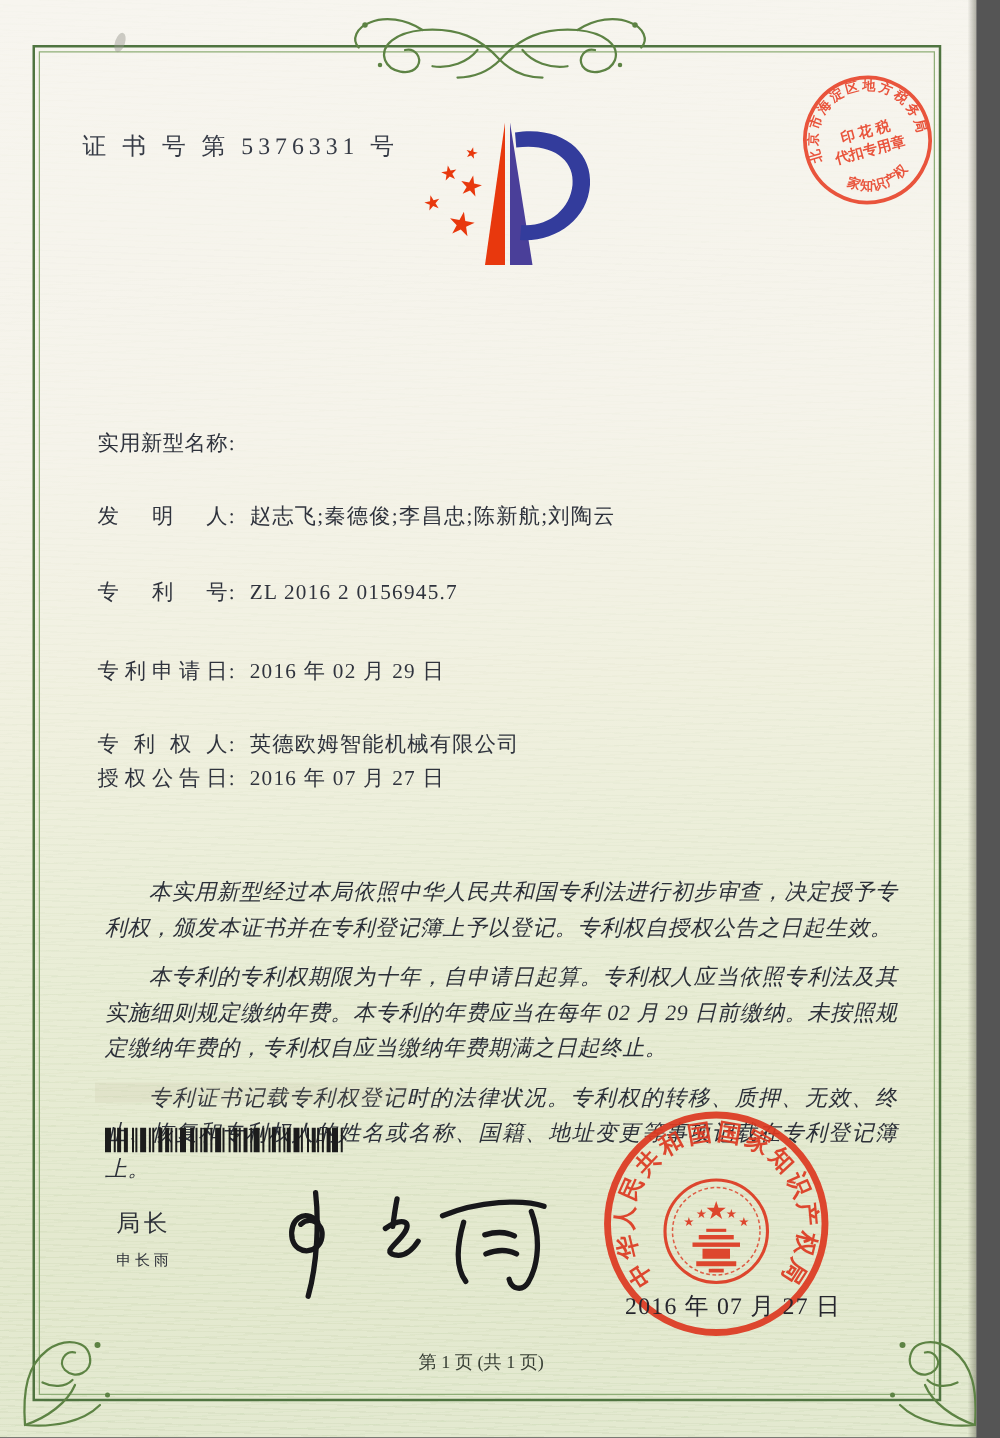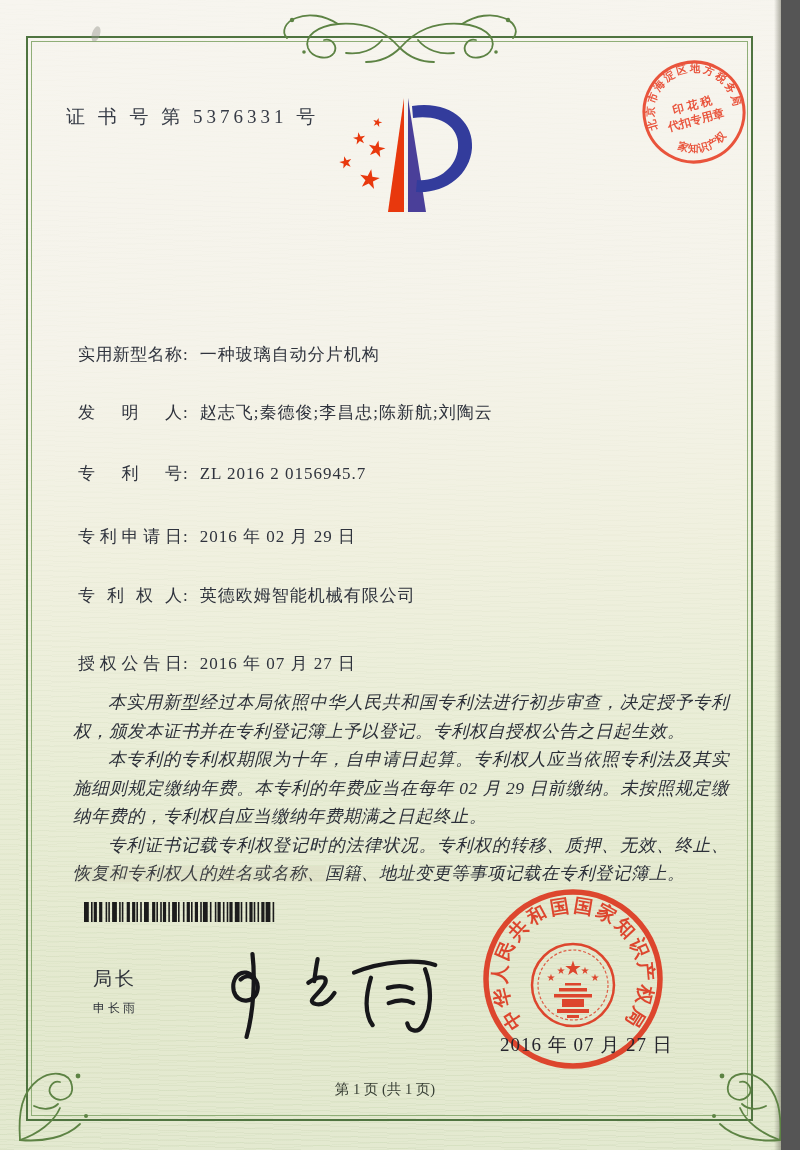--- a/index.html
+++ b/index.html
@@ -20,21 +20,21 @@
     border-radius:50%;transform:rotate(18deg);}
   .cert-no{position:absolute;left:66px;top:104px;font-size:19px;letter-spacing:4px;color:#363b46;}
   .title{position:absolute;left:0;top:224px;width:100%;text-align:center;font-size:44px;font-weight:bold;
     letter-spacing:6px;color:#20242c;}
   .field{position:absolute;left:78px;display:flex;align-items:baseline;font-size:17px;color:#2f333d;justify-content:flex-end;}
   .field .lab{display:inline-block;width:104px;text-align:justify;text-align-last:justify;}
   .field .colon{margin-left:1px;}
   .field .val{margin-left:12px;letter-spacing:1px;white-space:nowrap;}
   .paras{position:absolute;left:73px;top:688px;width:656px;font-size:17.5px;line-height:28.5px;
     color:#2c3039;font-style:italic;text-align:justify;letter-spacing:0.5px;}
-  .paras p{margin:0;text-indent:2em;}
+  .paras p{margin:11px;text-indent:2em;}
   .ghost-bar{position:absolute;left:76px;top:866px;width:250px;height:16px;background:rgba(185,175,150,0.13);}
   .barcode{position:absolute;left:84px;top:902px;}
   .signer-title{position:absolute;left:93px;top:966px;font-size:19px;color:#2d3138;
     font-family:"Liberation Sans","DejaVu Sans",sans-serif;letter-spacing:3px;}
   .signer-name{position:absolute;left:93px;top:1000px;font-size:12px;color:#2d3138;
     font-family:"Liberation Sans","DejaVu Sans",sans-serif;letter-spacing:3px;}
   .signature{position:absolute;left:222px;top:948px;}
   .big-seal{position:absolute;left:480px;top:886px;opacity:0.93;}
   .seal-date{position:absolute;left:500px;top:1032px;width:170px;font-size:19px;color:#26262e;
     letter-spacing:1px;white-space:nowrap;z-index:5;}
@@ -112,21 +112,20 @@
       </text>
       <text x="54" y="51" font-size="11.5" font-weight="bold" text-anchor="middle">印 花 税</text>
       <text x="54" y="66" font-size="11.5" font-weight="bold" text-anchor="middle">代扣专用章</text>
     </g>
   </svg>
 
 
   <div class="field" style="top:343px">
     <span class="lab">实用新型名称</span>
       <span class="colon">:</span>
-    <span class="val">一种玻璃自动分片机构</span>
   </div>
   <div class="field" style="top:401px">
     <span class="lab">发明人</span>
       <span class="colon">:</span>
     <span class="val">赵志飞;秦德俊;李昌忠;陈新航;刘陶云</span>
   </div>
   <div class="field" style="top:462px">
     <span class="lab">专利号</span>
       <span class="colon">:</span>
     <span class="val">ZL 2016 2 0156945.7</span>
@@ -134,21 +133,21 @@
   <div class="field" style="top:525px">
     <span class="lab">专利申请日</span>
       <span class="colon">:</span>
     <span class="val">2016 年 02 月 29 日</span>
   </div>
   <div class="field" style="top:584px">
     <span class="lab">专利权人</span>
       <span class="colon">:</span>
     <span class="val">英德欧姆智能机械有限公司</span>
   </div>
-  <div class="field" style="top:652px">
+  <div class="field" style="top:611px">
     <span class="lab">授权公告日</span>
       <span class="colon">:</span>
     <span class="val">2016 年 07 月 27 日</span>
   </div>
 
   <div class="paras">
     <p>本实用新型经过本局依照中华人民共和国专利法进行初步审查，决定授予专利权，颁发本证书并在专利登记簿上予以登记。专利权自授权公告之日起生效。</p>
     <p>本专利的专利权期限为十年，自申请日起算。专利权人应当依照专利法及其实施细则规定缴纳年费。本专利的年费应当在每年 02 月 29 日前缴纳。未按照规定缴纳年费的，专利权自应当缴纳年费期满之日起终止。</p>
     <p>专利证书记载专利权登记时的法律状况。专利权的转移、质押、无效、终止、恢复和专利权人的姓名或名称、国籍、地址变更等事项记载在专利登记簿上。</p>
   </div>

